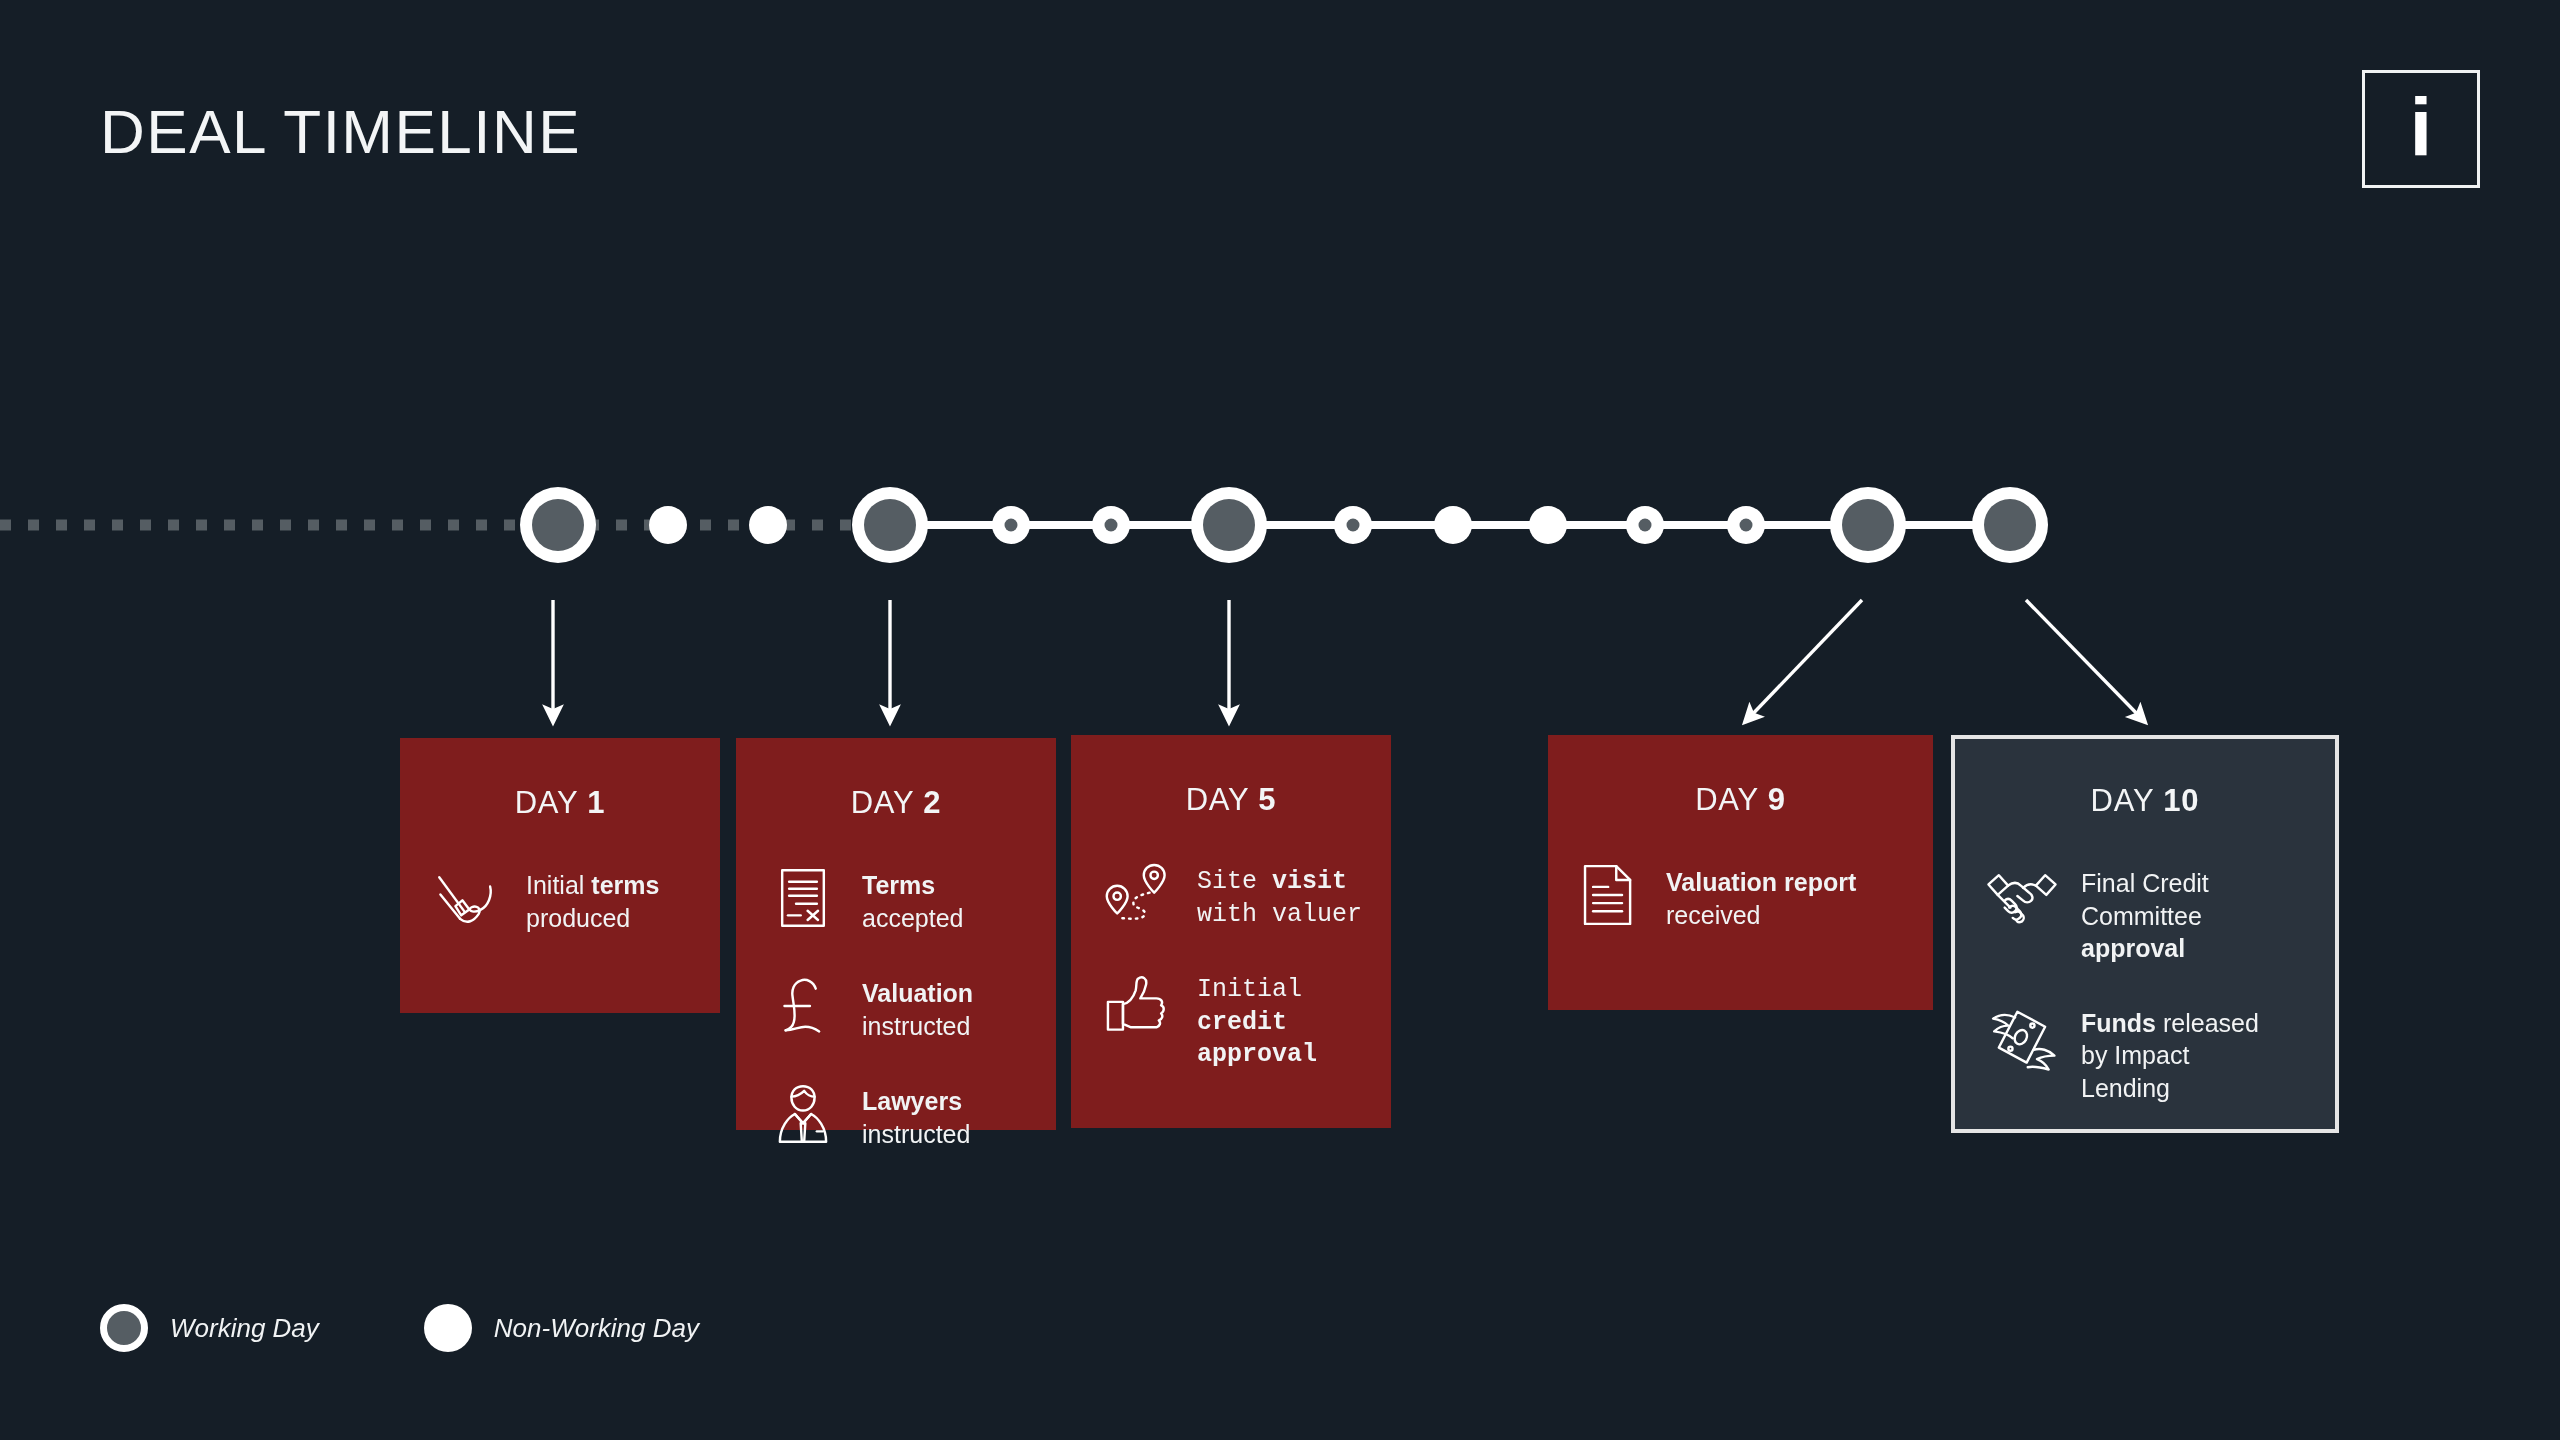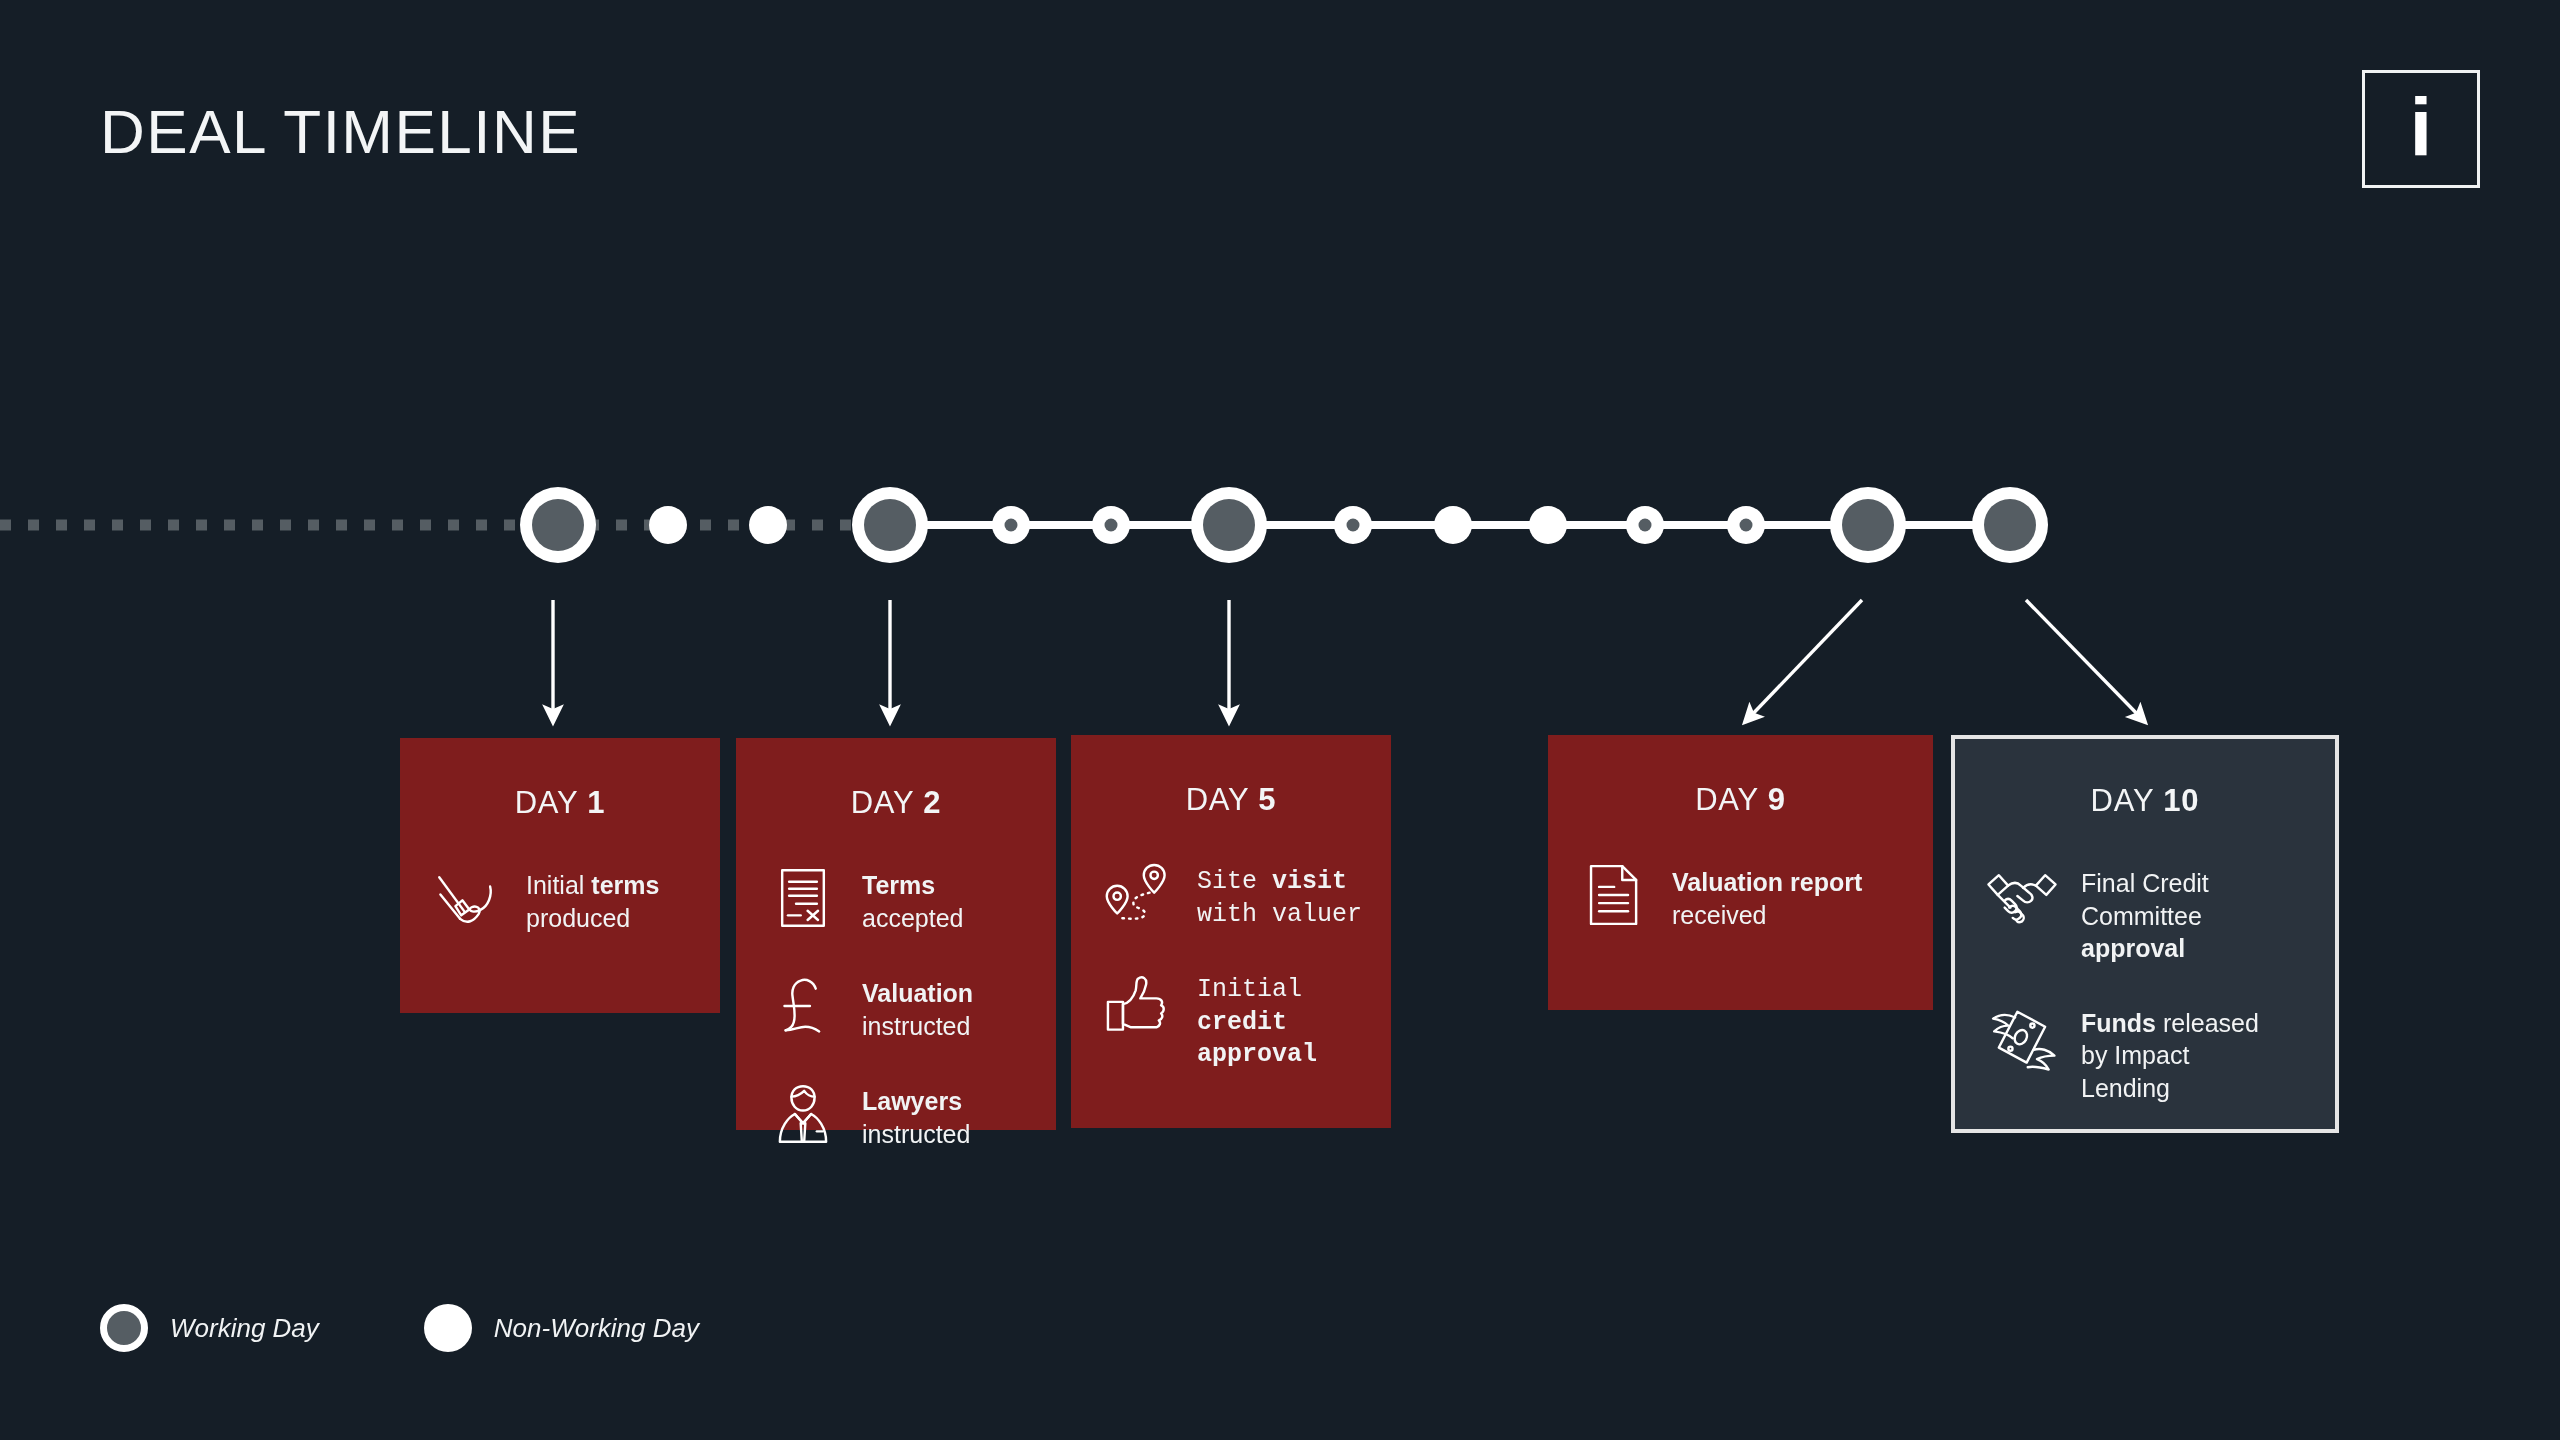--- a/index.html
+++ b/index.html
@@ -331,21 +331,21 @@
           </div>
           <div class="item-text">
             <div><span>Initial </span><b>credit</b></div>
             <div><b>approval</b></div>
           </div>
         </div>
       </div>
     </div>
     <div class="day-card" style="left: 1548px; top: 735px; width: 385px; height: 275px;">
       <div class="day-label" style="padding-top: 47px;"><span>DAY </span><b>9</b></div>
-      <div class="items" style="padding-left: 28px; padding-right: 18px; padding-top: 40px;">
+      <div class="items" style="padding-left: 22px; padding-right: 18px; padding-top: 40px;">
         <div class="item-row" style="margin-bottom: 34px;">
           <div class="item-icon">
             <svg width="74" height="74" viewBox="0 0 64 64">
       <g style="fill:none;stroke:#ffffff;stroke-width:2.1;stroke-linecap:round;stroke-linejoin:round">
         <path d="M13 7 L40 7 L52 19 L52 57 L13 57 Z"></path>
         <path d="M40 7 L40 19 L52 19"></path>
         <line x1="20" y1="25" x2="33" y2="25"></line>
         <line x1="20" y1="32" x2="45" y2="32"></line>
         <line x1="20" y1="39" x2="45" y2="39"></line>
         <line x1="20" y1="46" x2="45" y2="46"></line>

